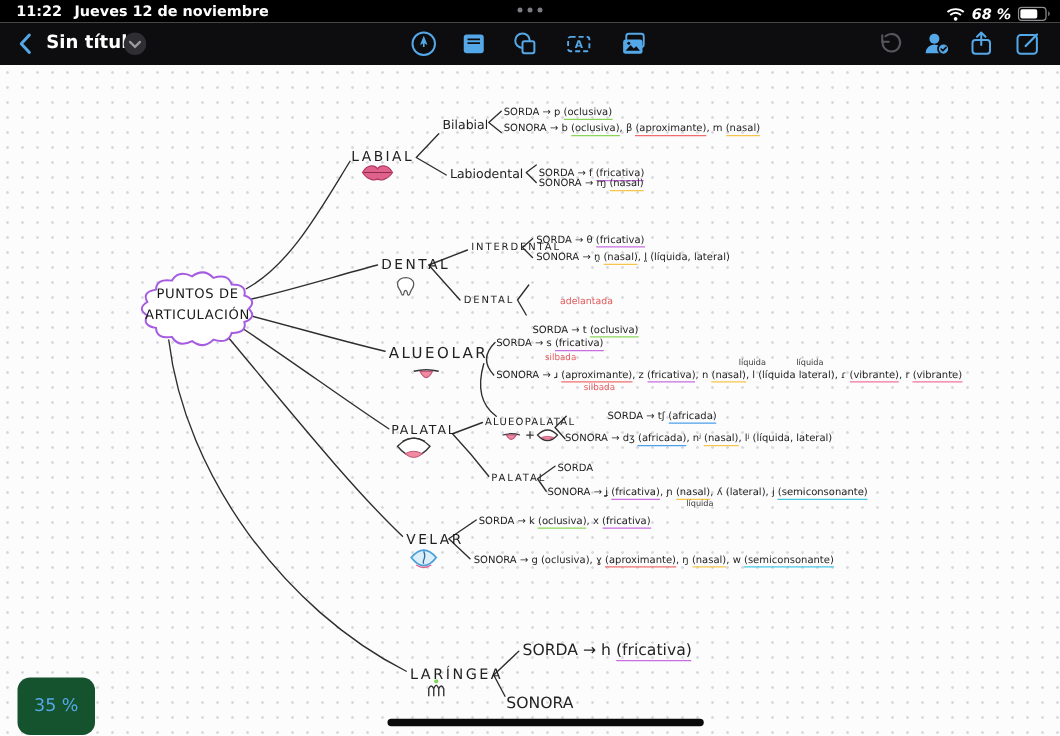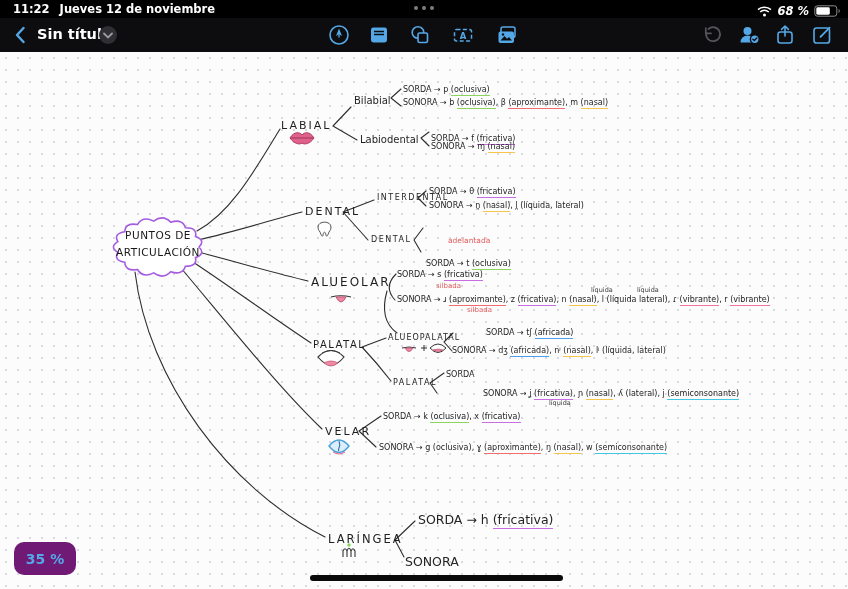--- a/index.html
+++ b/index.html
@@ -28,22 +28,22 @@
           background-image:radial-gradient(#d8d8e1 1px, transparent 1.2px);background-size:12px 12px;}
   .ink{position:absolute;top:0;left:0;pointer-events:none;}
 
   .mm-label{position:absolute;color:#1f1f1f;white-space:nowrap;font-weight:500;}
   .mm-line{position:absolute;color:#242424;white-space:nowrap;font-size:8px;}
   .mm-line span{border-bottom:1.5px solid transparent;padding-bottom:1px;}
   .mm-ann{position:absolute;white-space:nowrap;}
   .mm-root{position:absolute;left:116px;top:227px;width:84px;text-align:center;
            font-size:10.5px;line-height:17px;letter-spacing:.5px;color:#181818;}
 
-  .zoom-badge{position:absolute;left:14px;top:542px;width:62px;height:33px;border-radius:10px;
-              background:#701a75;color:#55a8e8;font-size:14px;font-weight:700;
+  .zoom-badge{position:absolute;left:14px;top:542px;width:62px;height:46px;border-radius:10px;
+              background:#14532d;color:#55a8e8;font-size:14px;font-weight:400;
               display:flex;align-items:center;justify-content:center;}
   .home-indicator{position:absolute;left:310px;top:575px;width:253px;height:6px;border-radius:3px;background:#0a0a0a;}
   svg{display:block;}
 </style>
 </head>
 <body>
 
 <div class="status-bar">
   <div class="sb-left">
     <span>11:22</span>
@@ -232,21 +232,21 @@
     <div class="mm-line" style="left: 431px; top: 134px;"><span>SORDA → f </span><span style="border-bottom-color: rgb(200, 110, 224);">(fricativa)</span></div>
     <div class="mm-line" style="left: 431px; top: 142px;"><span>SONORA → ɱ </span><span style="border-bottom-color: rgb(246, 197, 75);">(nasal)</span></div>
     <div class="mm-line" style="left: 429px; top: 187px;"><span>SORDA → θ </span><span style="border-bottom-color: rgb(200, 110, 224);">(fricativa)</span></div>
     <div class="mm-line" style="left: 429px; top: 201px;"><span>SONORA → n̪ </span><span style="border-bottom-color: rgb(246, 197, 75);">(nasal)</span><span>, l̪ (líquida, lateral)</span></div>
     <div class="mm-line" style="left: 426px; top: 224px; margin-top: 35px;"><span>SORDA → t </span><span style="border-bottom-color: rgb(139, 214, 90);">(oclusiva)</span></div>
     <div class="mm-line" style="left: 397px; top: 270px;"><span>SORDA → s </span><span style="border-bottom-color: rgb(200, 110, 224);">(fricativa)</span></div>
     <div class="mm-line" style="left: 397px; top: 295px;"><span>SONORA → ɹ </span><span style="border-bottom-color: rgb(242, 109, 109);">(aproximante)</span><span>, z </span><span style="border-bottom-color: rgb(200, 110, 224);">(fricativa)</span><span>, n </span><span style="border-bottom-color: rgb(246, 197, 75);">(nasal)</span><span>, l (líquida lateral), ɾ </span><span style="border-bottom-color: rgb(242, 115, 158);">(vibrante)</span><span>, r </span><span style="border-bottom-color: rgb(242, 115, 158);">(vibrante)</span></div>
     <div class="mm-line" style="left: 454px; top: 328px; padding-left: 32px;"><span>SORDA → tʃ </span><span style="border-bottom-color: rgb(74, 160, 234);">(africada)</span></div>
     <div class="mm-line" style="left: 452px; top: 346px;"><span>SONORA → dʒ </span><span style="border-bottom-color: rgb(74, 160, 234);">(africada)</span><span>, nʲ </span><span style="border-bottom-color: rgb(246, 197, 75);">(nasal)</span><span>, lʲ (líquida, lateral)</span></div>
     <div class="mm-line" style="left: 446px; top: 370px;"><span>SORDA</span></div>
-    <div class="mm-line" style="left: 438px; top: 389px; padding-left: 45px;"><span>SONORA → ʝ </span><span style="border-bottom-color: rgb(200, 110, 224);">(fricativa)</span><span>, ɲ </span><span style="border-bottom-color: rgb(246, 197, 75);">(nasal)</span><span>, ʎ (lateral), j </span><span style="border-bottom-color: rgb(68, 200, 226);">(semiconsonante)</span></div>
+    <div class="mm-line" style="left: 438px; top: 389px;"><span>SONORA → ʝ </span><span style="border-bottom-color: rgb(200, 110, 224);">(fricativa)</span><span>, ɲ </span><span style="border-bottom-color: rgb(246, 197, 75);">(nasal)</span><span>, ʎ (lateral), j </span><span style="border-bottom-color: rgb(68, 200, 226);">(semiconsonante)</span></div>
     <div class="mm-line" style="left: 383px; top: 412px;"><span>SORDA → k </span><span style="border-bottom-color: rgb(139, 214, 90);">(oclusiva)</span><span>, x </span><span style="border-bottom-color: rgb(200, 110, 224);">(fricativa)</span></div>
     <div class="mm-line" style="left: 379px; top: 443px;"><span>SONORA → g (oclusiva), ɣ </span><span style="border-bottom-color: rgb(242, 109, 109);">(aproximante)</span><span>, ŋ </span><span style="border-bottom-color: rgb(246, 197, 75);">(nasal)</span><span>, w </span><span style="border-bottom-color: rgb(68, 200, 226);">(semiconsonante)</span></div>
     <div class="mm-line" style="left: 418px; top: 512px; font-size: 12.5px;"><span>SORDA → h </span><span style="border-bottom-color: rgb(200, 110, 224);">(fricativa)</span></div>
     <div class="mm-line" style="left: 405px; top: 554px; font-size: 12.5px;"><span>SONORA</span></div>
     <div class="mm-ann" style="left: 448px; top: 236px; font-size: 7.5px; color: rgb(227, 91, 91);">adelantada</div>
     <div class="mm-ann" style="left: 436px; top: 282px; font-size: 7px; color: rgb(227, 91, 91);">silbada</div>
     <div class="mm-ann" style="left: 467px; top: 306px; font-size: 7px; color: rgb(227, 91, 91);">silbada</div>
     <div class="mm-ann" style="left: 591px; top: 286px; font-size: 6.5px; color: rgb(58, 58, 58);">líquida</div>
     <div class="mm-ann" style="left: 637px; top: 286px; font-size: 6.5px; color: rgb(58, 58, 58);">líquida</div>
     <div class="mm-ann" style="left: 549px; top: 399px; font-size: 6.5px; color: rgb(58, 58, 58);">líquida</div>

